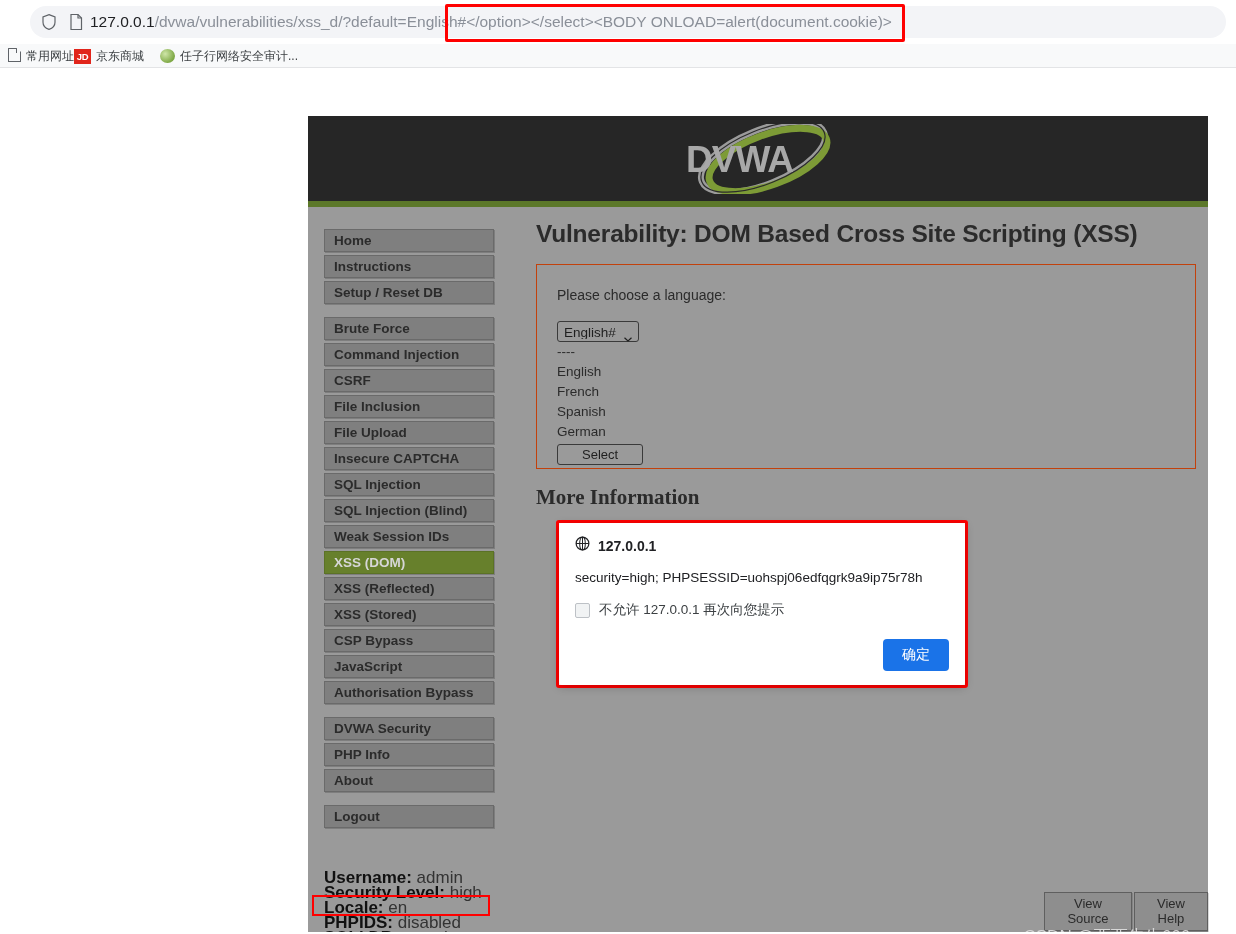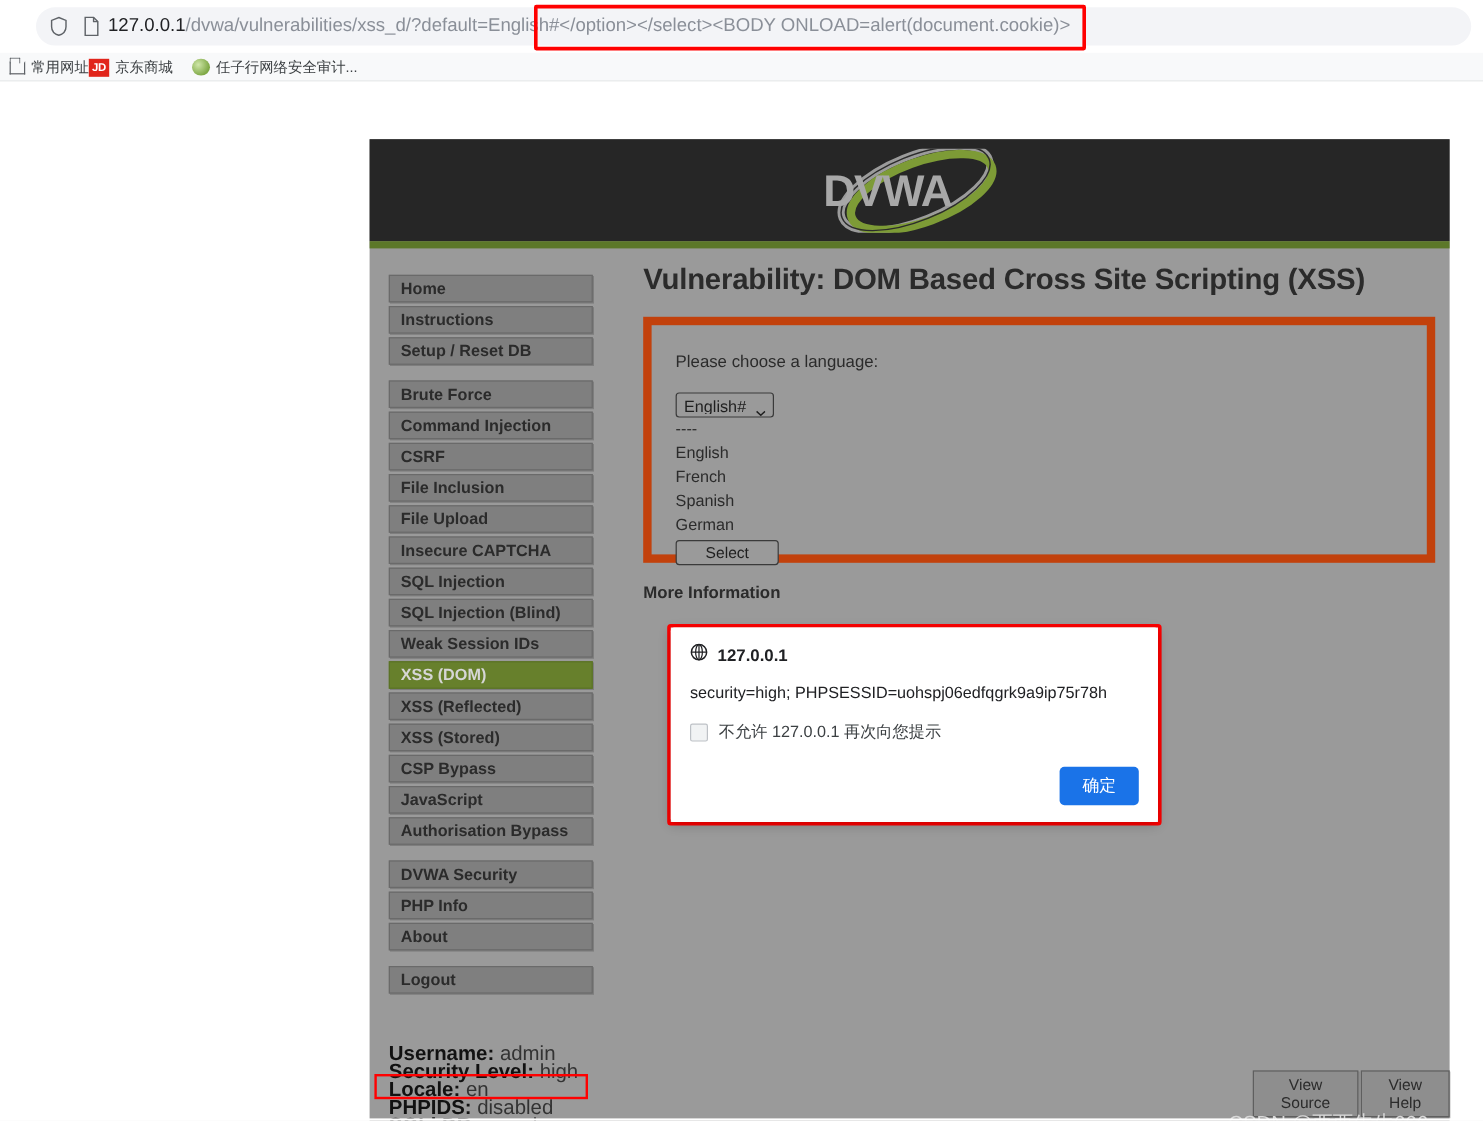--- a/index.html
+++ b/index.html
@@ -98,42 +98,42 @@
     border: 2px solid #ff0000; pointer-events: none;
   }
 
   
   #main { position: absolute; left: 228px; top: 104px; width: 660px; }
   #page-title {
     font-size: 24.5px; font-weight: bold; color: #2b2b2b; letter-spacing: -0.2px;
     margin: 0 0 16px 0; white-space: nowrap;
   }
   #vuln-box {
-    border: 7px solid #c2410c; background: #9a9a9a; padding: 22px 20px 14px 20px;
+    border: 1px solid #c2410c; background: #9a9a9a; padding: 22px 20px 14px 20px;
     height: 205px; position: relative;
   }
   #choose-label { font-size: 14px; color: #2b2b2b; margin-bottom: 18px; }
   #lang-select {
     -webkit-appearance: none; appearance: none;
     background: #9a9a9a; border: 1px solid #3a3a3a; border-radius: 3px;
     font-family: "Liberation Sans", sans-serif; font-size: 13.5px; color: #1f1f1f;
     padding: 2px 22px 2px 6px; height: 21px; line-height: 17px;
   }
   #select-wrap { position: relative; display: inline-block; text-decoration: underline; }
   #select-chevron {
     position: absolute; right: 7px; top: 7px; width: 8px; height: 5px; pointer-events: none;
   }
   .stray-option { font-size: 13.5px; color: #2b2b2b; line-height: 20px; }
   #select-btn {
     font-family: "Liberation Sans", sans-serif; font-size: 13px; color: #1f1f1f;
     background: #9a9a9a; border: 1px solid #3a3a3a; border-radius: 3px;
     padding: 2px 24px; height: 21px; margin-top: 2px; cursor: pointer;
   }
   #more-info-title {
-    font-size: 14px; font-weight: bold; color: #2b2b2b; margin: 16px 0 0 0;
+    font-size: 21px; font-weight: bold; color: #2b2b2b; margin: 16px 0 0 0; font-family: Liberation Serif, serif;
   }
 
   
   #view-btns { position: absolute; left: 736px; top: 776px; display: flex; }
   .view-btn {
     font-size: 13px; color: #2b2b2b; background: #8e8e8e;
     border: 1px solid #5f5f5f; padding: 3px 8px 4px 8px; cursor: pointer;
     font-family: "Liberation Sans", sans-serif;
     box-shadow: 1px 1px 0 rgba(0,0,0,0.15);
   }

